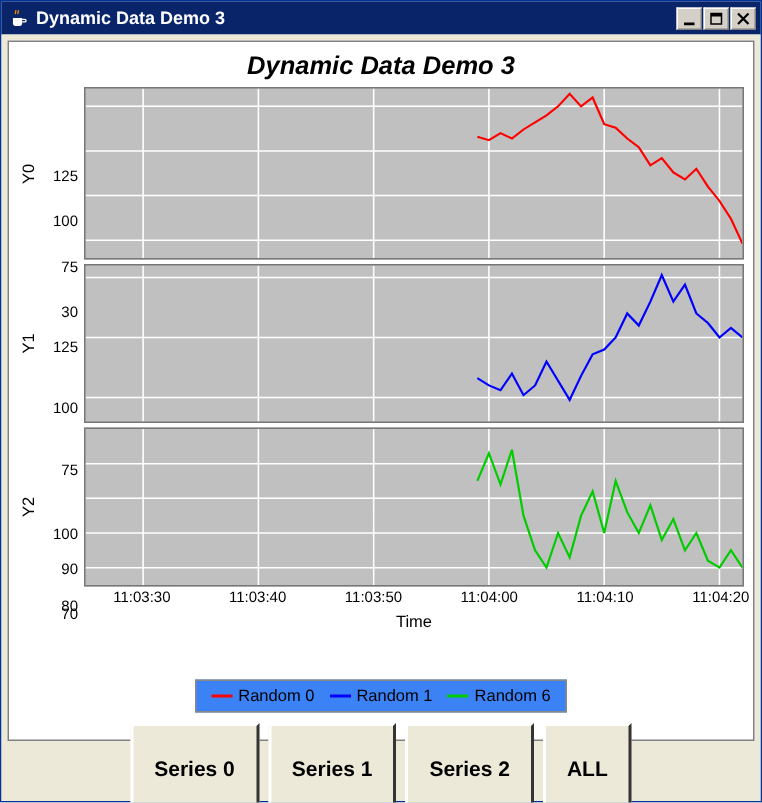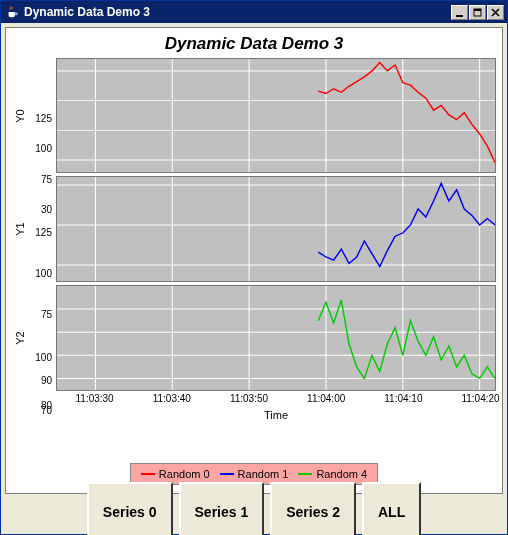--- a/index.html
+++ b/index.html
@@ -128,28 +128,28 @@
     position: absolute;
     bottom: 0;
     left: 50%;
     transform: translateX(-50%);
     font-size: 11px;
     margin-top: 36px;
   }
   .legend {
     height: 22px;
     border: 1px solid #888;
-    margin: 4px auto 4px auto;
+    margin: 4px auto 14px auto;
     display: flex;
     align-items: center;
     justify-content: center;
     gap: 10px;
     font-size: 11px;
     padding: 0 10px;
-    background: #fca5a5;
+    background: #3b82f6;
     width: fit-content;
   }
   .legend-item { display: flex; align-items: center; gap: 4px; }
   .legend-swatch { width: 14px; height: 2px; }
   .button-row {
     height: 36px;
     display: flex;
     align-items: center;
     justify-content: center;
     gap: 6px;
@@ -298,21 +298,21 @@
           <div class="legend-item">
             <div class="legend-swatch" style="background: rgb(255, 0, 0);"></div>
             <span>Random 0</span>
           </div>
           <div class="legend-item">
             <div class="legend-swatch" style="background: rgb(0, 0, 255);"></div>
             <span>Random 1</span>
           </div>
           <div class="legend-item">
             <div class="legend-swatch" style="background: rgb(0, 204, 0);"></div>
-            <span>Random 4</span>
+            <span>Random 6</span>
           </div>
         </div>
     </div>
     <div class="button-row" id="btnrow">
         <button class="btn">Series 0</button>
         <button class="btn">Series 1</button>
         <button class="btn">Series 2</button>
         <button class="btn">ALL</button>
       </div>
   </div>

